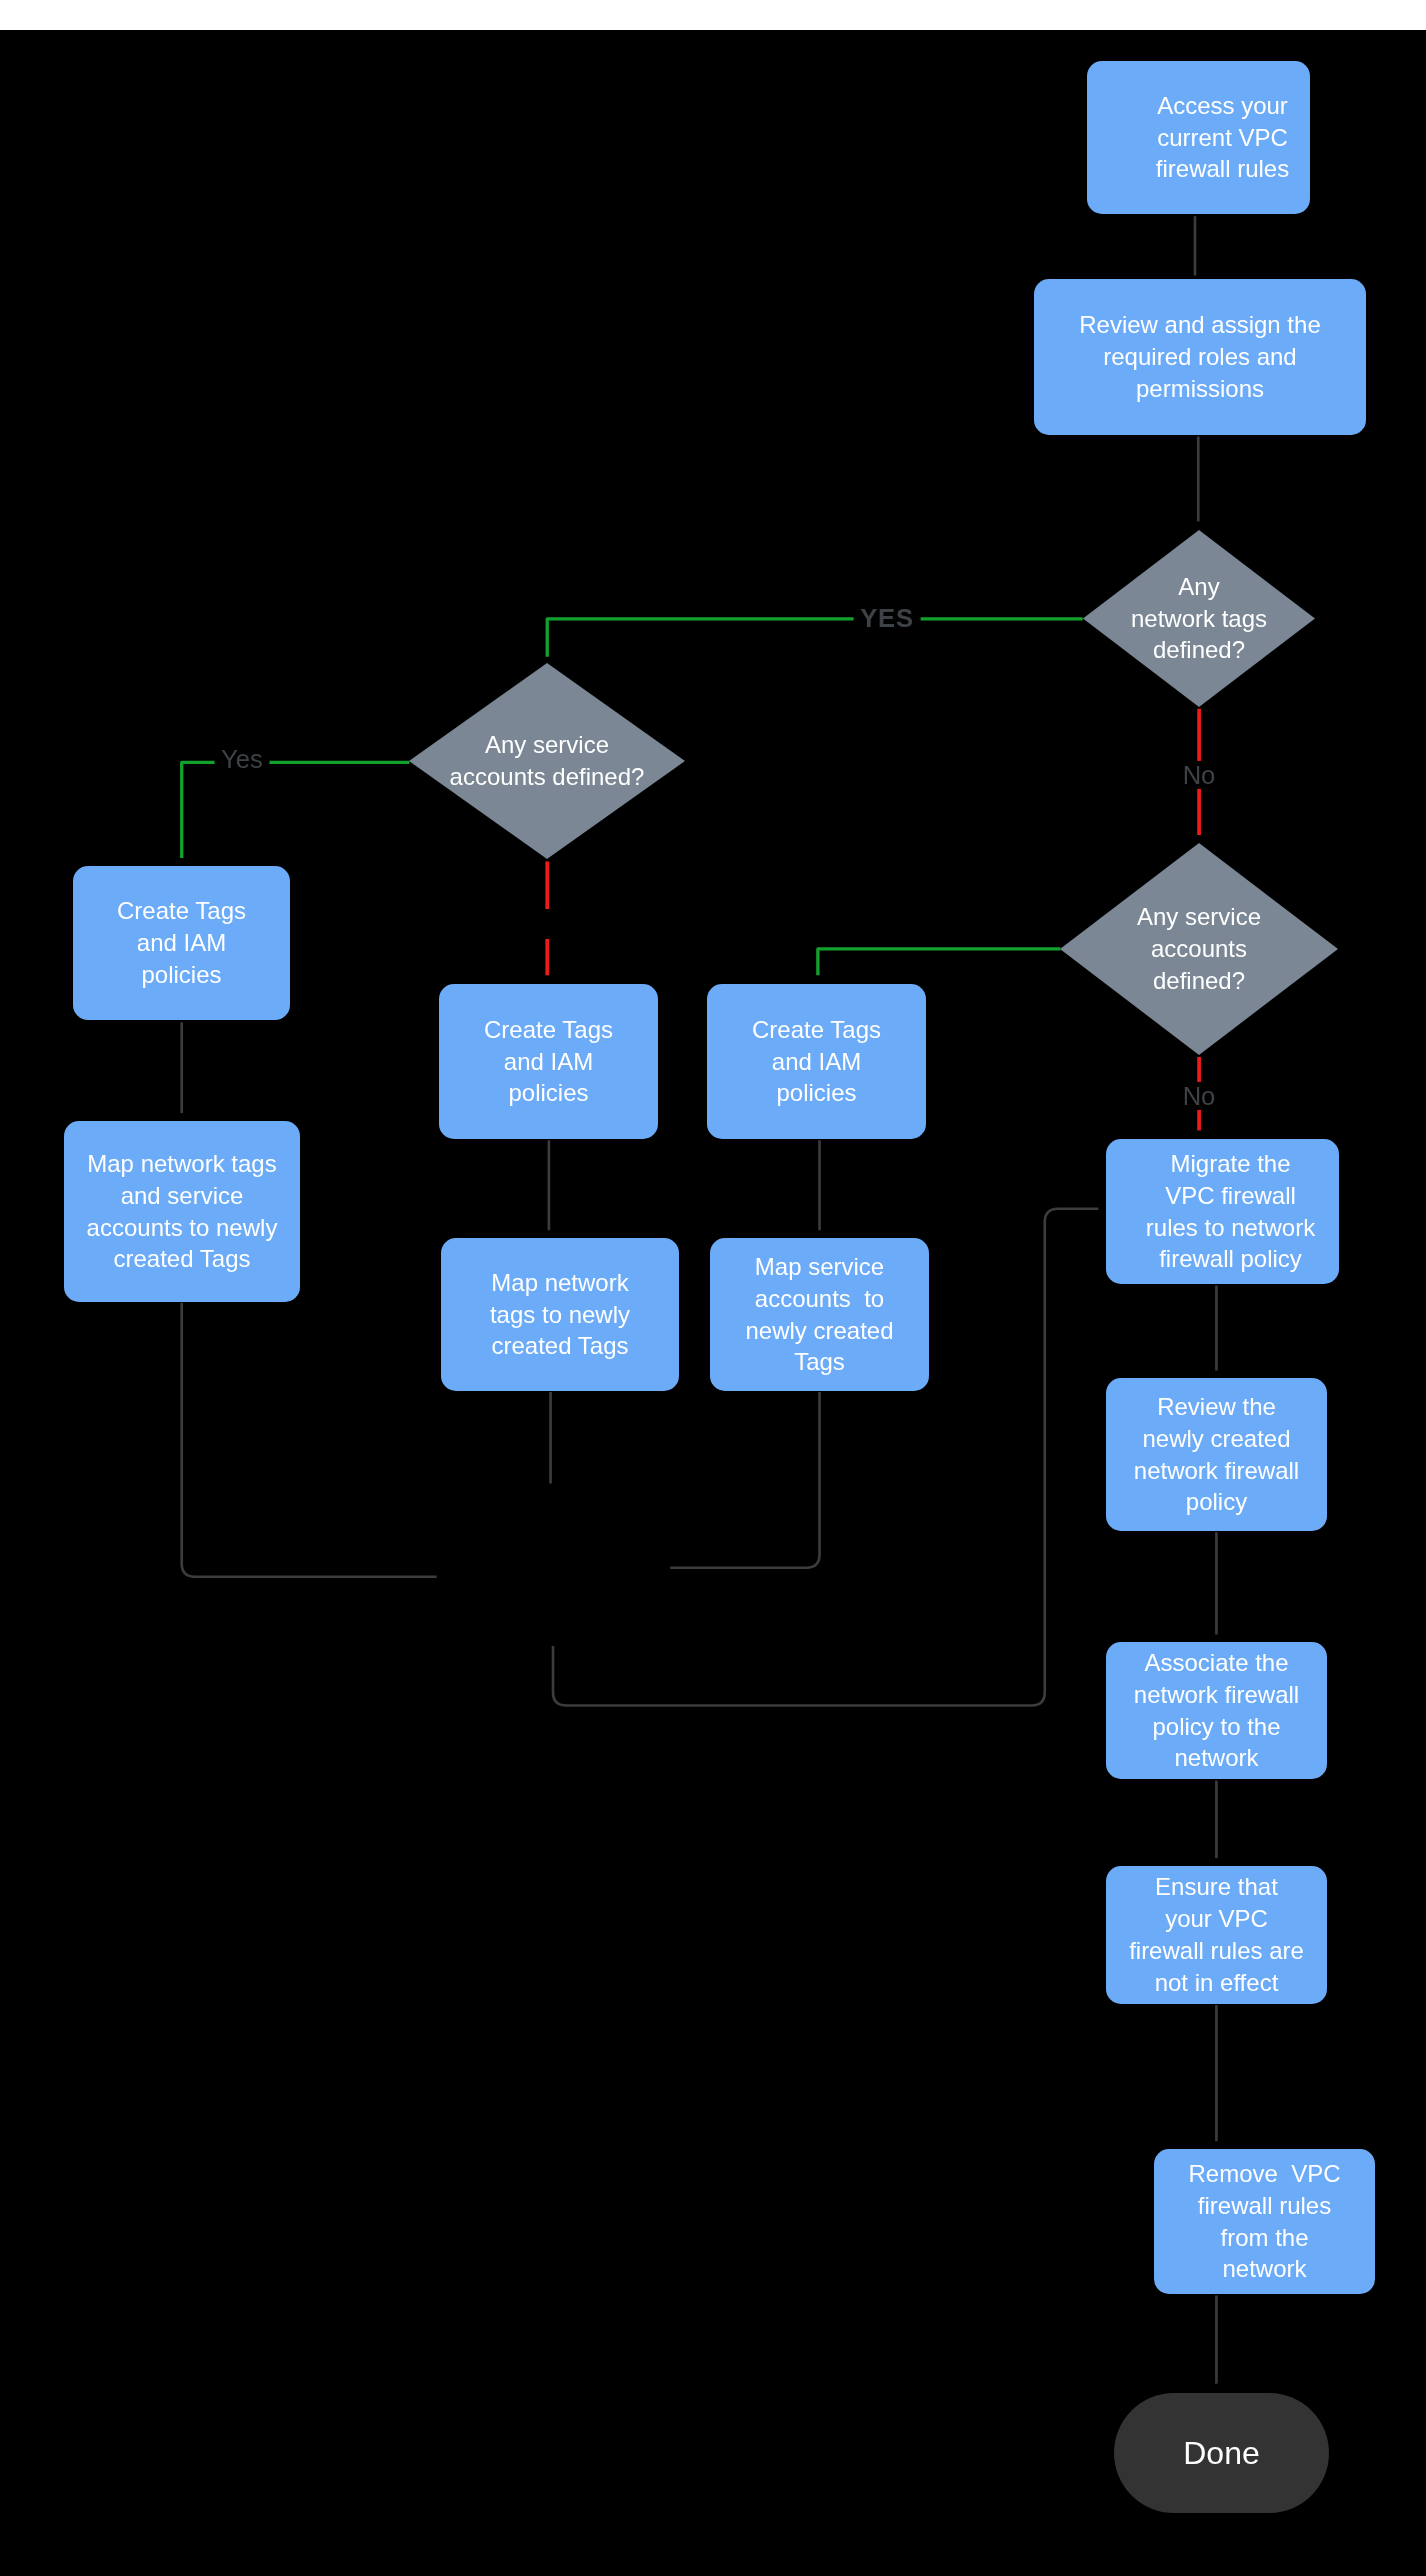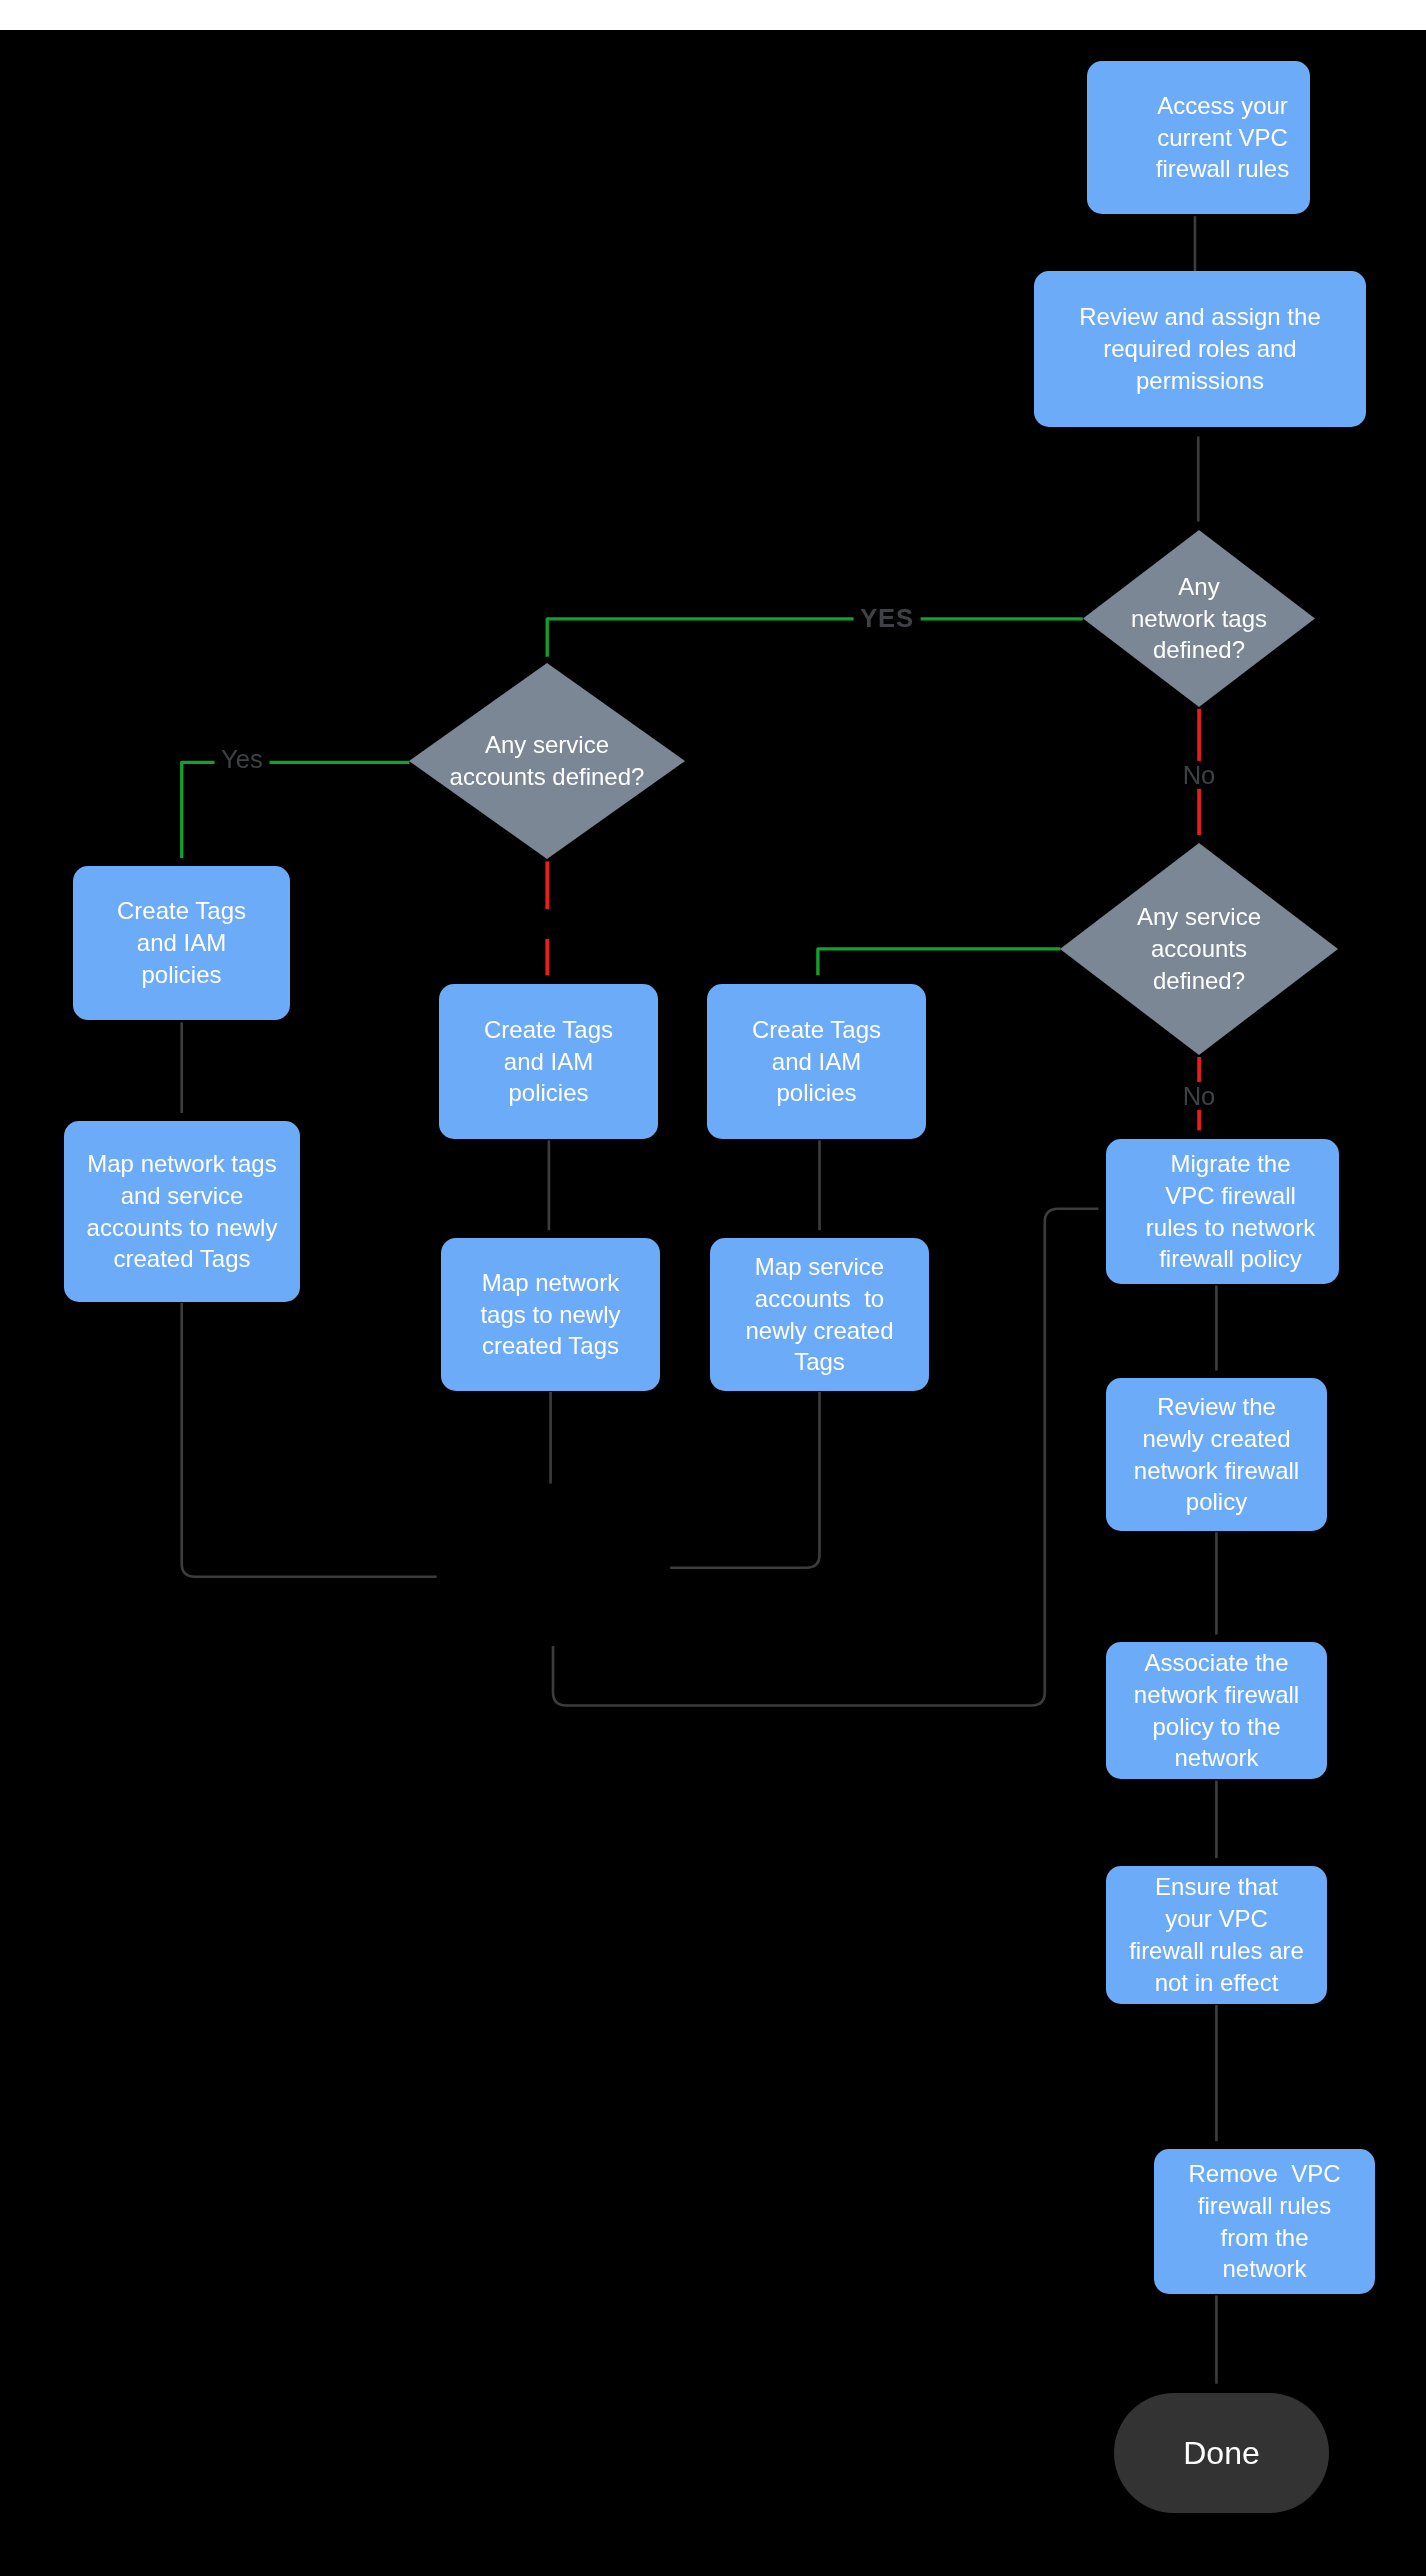--- a/index.html
+++ b/index.html
@@ -87,21 +87,21 @@
     <path class="dark" d="M1474 2430 V2595" marker-end="url(#arrD)"></path>
     <path class="dark" d="M1474 2782 V2889" marker-end="url(#arrD)"></path>
   </svg>
 
   <div class="edge-gap" style="left:533px;top:909px;width:28px;height:30px;"></div>
 
   <div class="node process" style="left:1087px;top:61px;width:175px;height:153px;padding-left:48px;">Access your
 current VPC
 firewall rules</div>
 
-  <div class="node process" style="left:1034px;top:271px;width:332px;height:156px;">Review and assign the
+  <div class="node process" style="left:1034px;top:279px;width:332px;height:156px;">Review and assign the
 required roles and
 permissions</div>
 
   <div class="node decision" style="left:1083px;top:530px;width:232px;height:177px;">Any
 network tags
 defined?</div>
 
   <div class="node decision" style="left:409px;top:663px;width:276px;height:196px;">Any service
 accounts defined?</div>
 
@@ -119,21 +119,21 @@
 
   <div class="node process" style="left:707px;top:984px;width:219px;height:155px;">Create Tags
 and IAM
 policies</div>
 
   <div class="node process" style="left:64px;top:1121px;width:236px;height:181px;">Map network tags
 and service
 accounts to newly
 created Tags</div>
 
-  <div class="node process" style="left:441px;top:1238px;width:219px;height:153px;">Map network
+  <div class="node process" style="left:441px;top:1238px;width:238px;height:153px;">Map network
 tags to newly
 created Tags</div>
 
   <div class="node process" style="left:710px;top:1238px;width:219px;height:153px;">Map service
 accounts  to
 newly created
 Tags</div>
 
 
   <div class="node process" style="left:1106px;top:1139px;width:217px;height:145px;padding-left:16px;">Migrate the

